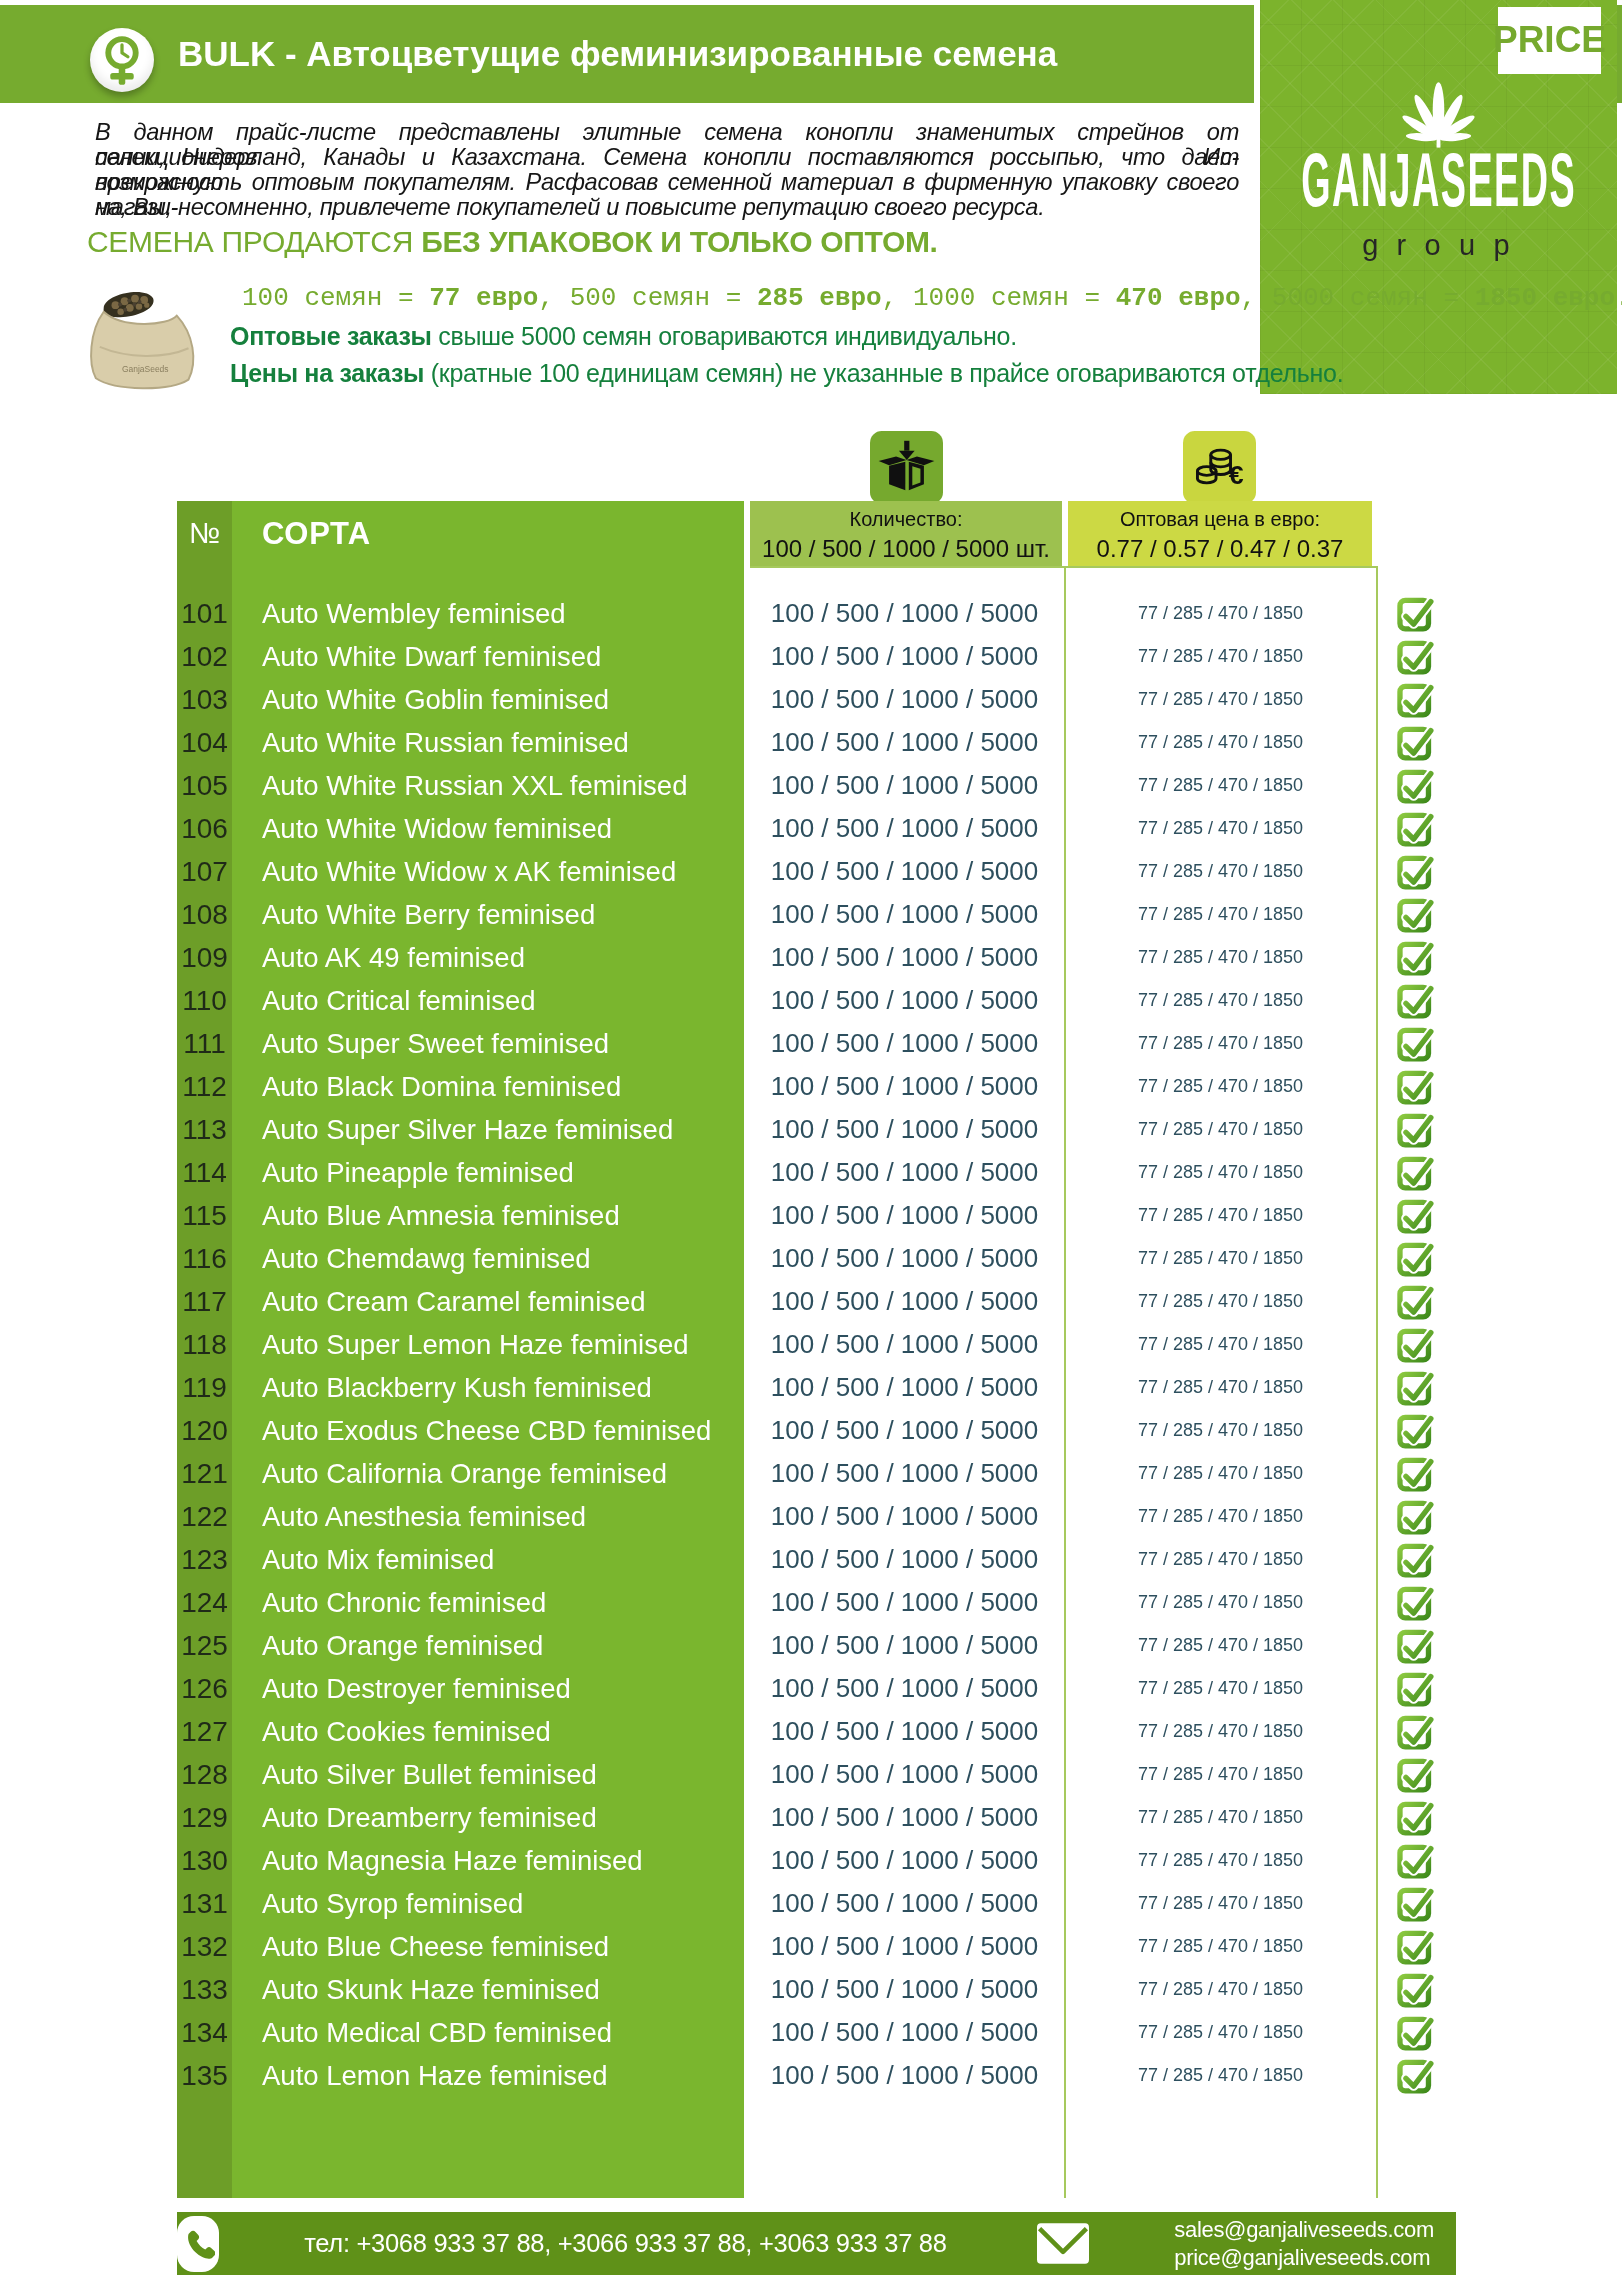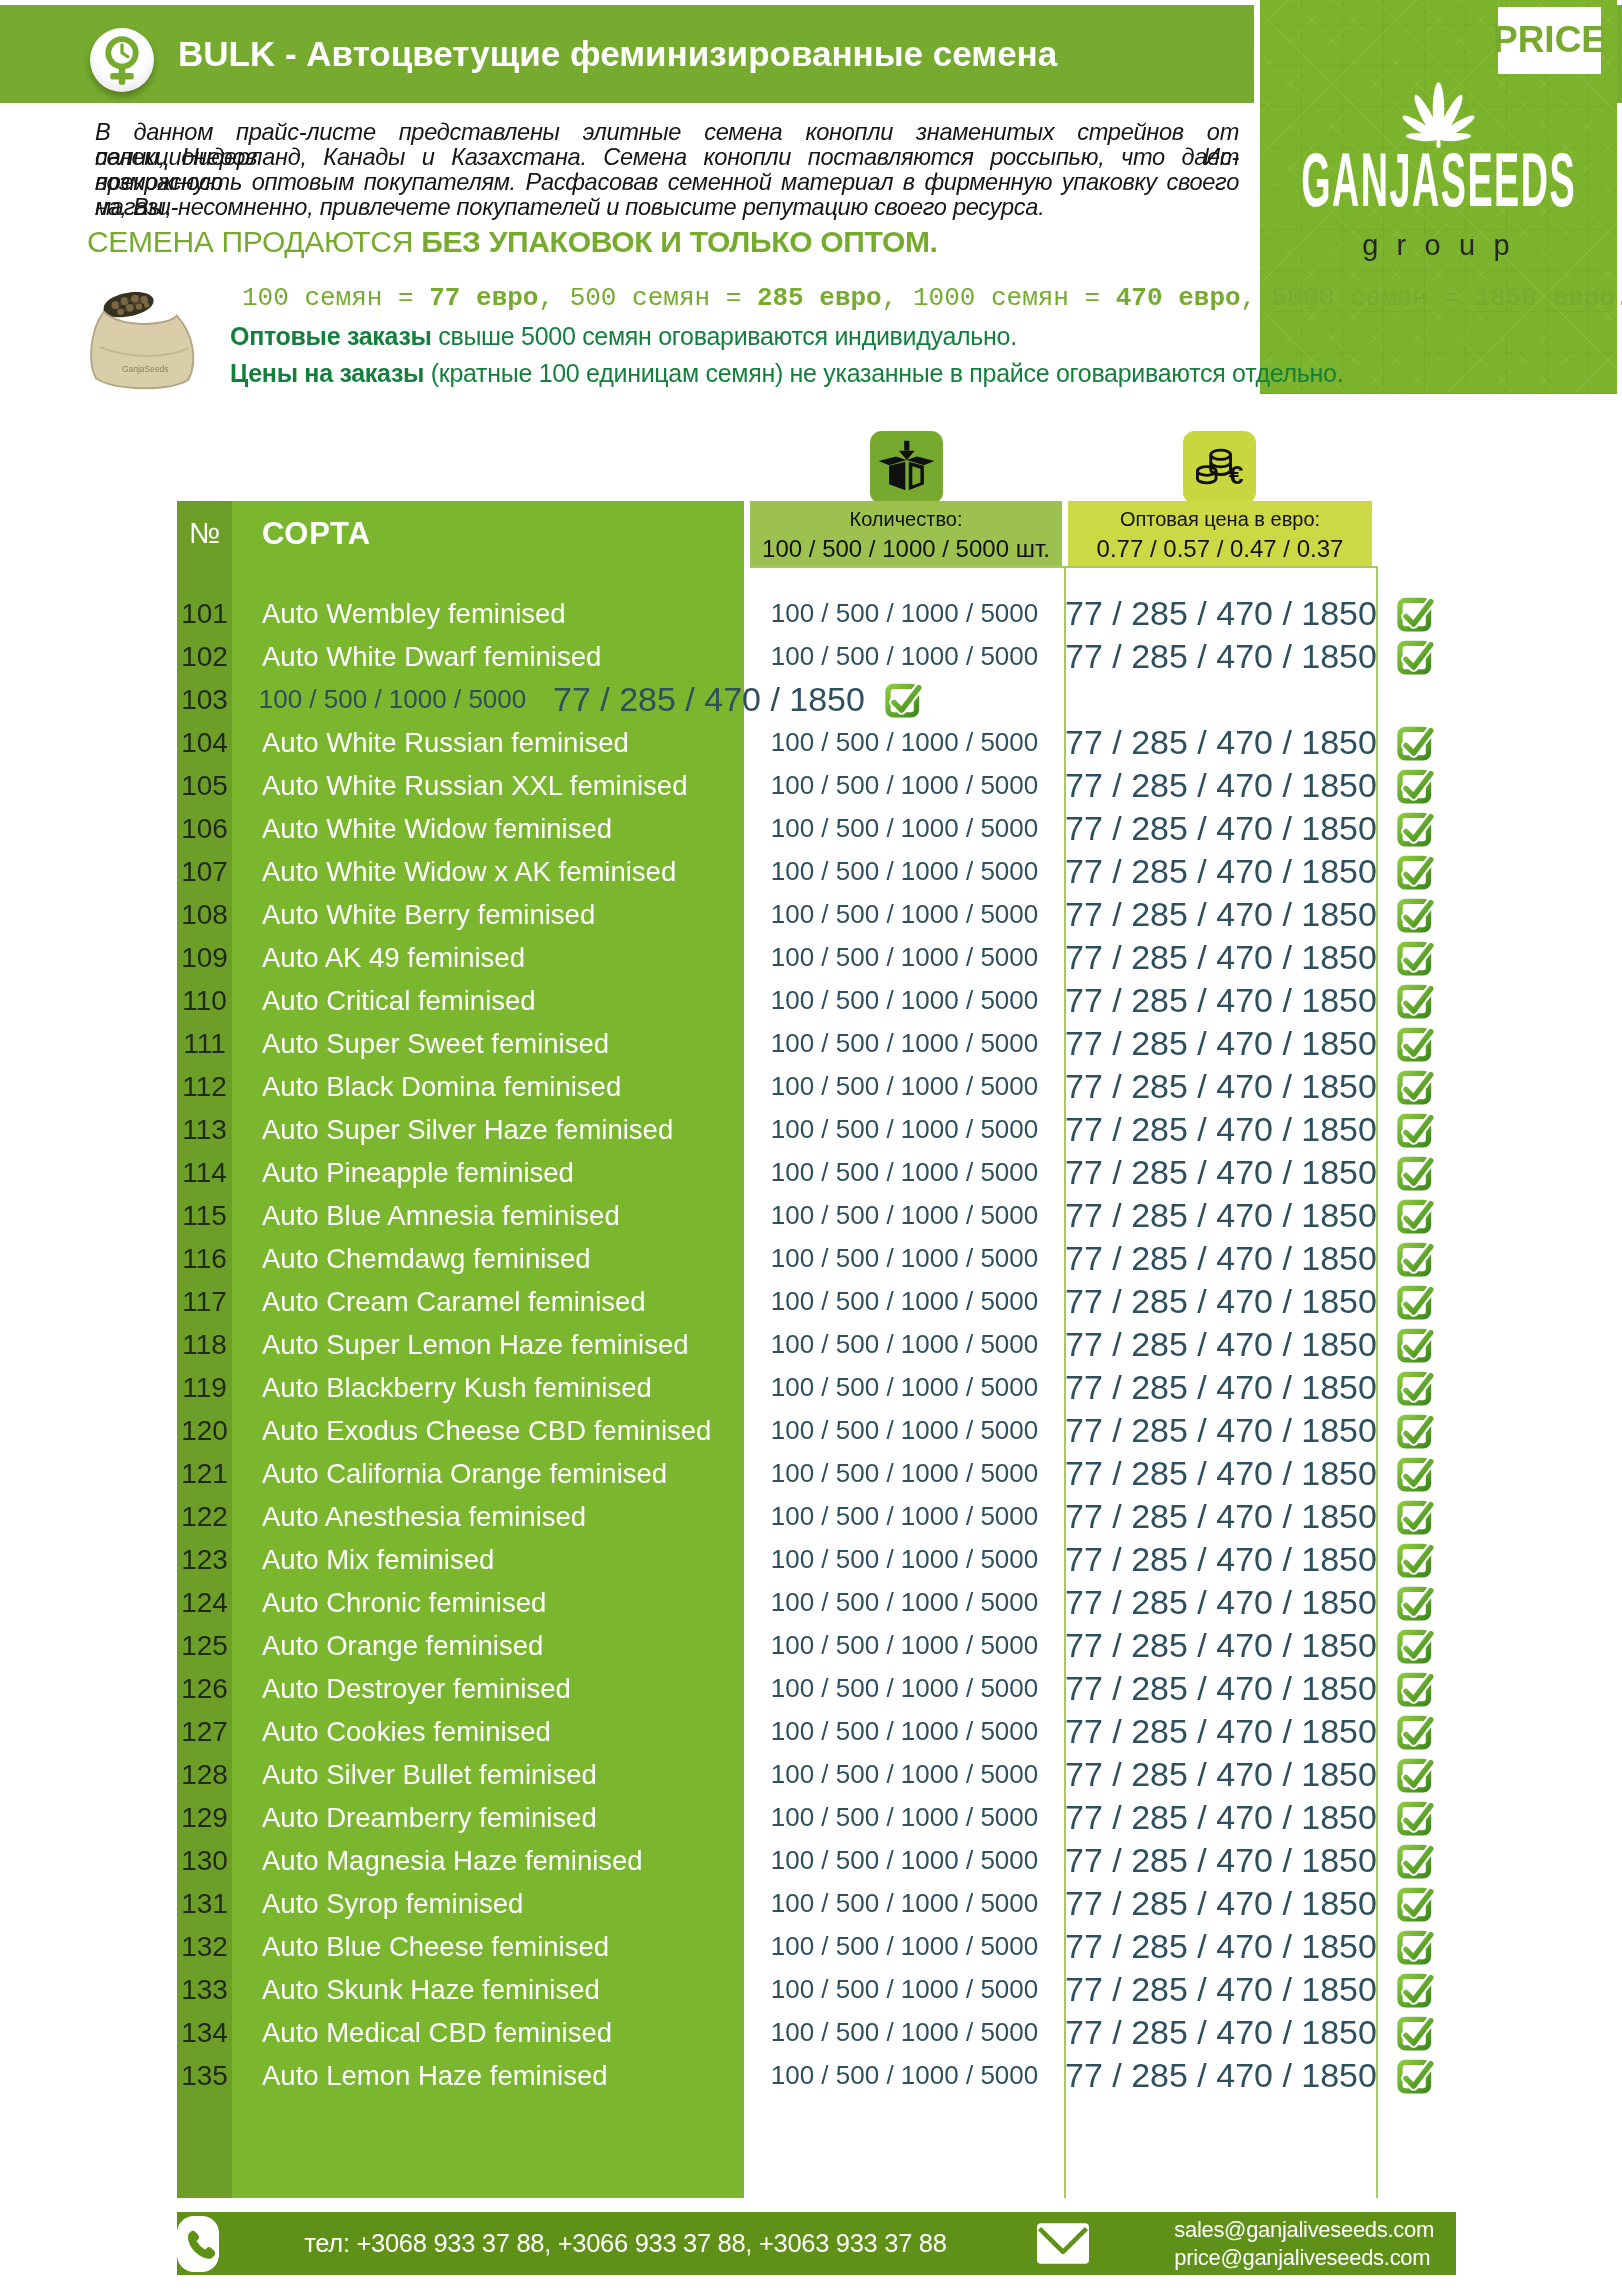--- a/index.html
+++ b/index.html
@@ -55,21 +55,21 @@
   .h-num{position:absolute;left:0;top:0;width:55px;height:65px;display:flex;align-items:center;justify-content:center;color:#fff;font-size:29px;}
   .h-name{position:absolute;left:55px;top:0;width:512px;height:65px;display:flex;align-items:center;color:#fff;font-size:31px;font-weight:600;letter-spacing:0.7px;padding-left:30px;box-sizing:border-box;}
   .vline{position:absolute;top:65px;width:2px;height:1632px;background:#a6c95d;}
   .v1{left:887px;} .v2{left:1199px;}
   .hline{position:absolute;left:573px;top:65px;width:626px;height:2px;background:#a6c95d;}
   .rows{position:absolute;left:0;top:91px;width:1279px;}
   .row{height:43px;display:flex;align-items:center;}
   .c-num{width:55px;text-align:center;color:#1f2a18;font-size:28px;}
   .c-name{width:512px;padding-left:30px;box-sizing:border-box;color:#fff;font-size:27.5px;white-space:nowrap;}
   .c-qty{width:321px;text-align:center;color:#2d4f5e;font-size:26px;white-space:nowrap;}
-  .c-price{width:311px;text-align:center;color:#2d4f5e;font-size:34px;white-space:nowrap;}
+  .c-price{width:311px;text-align:center;color:#2d4f5e;font-size:18px;white-space:nowrap;}
   .c-check{width:80px;display:flex;align-items:center;justify-content:center;}
 
   
   .footer{position:absolute;left:177px;top:2212px;width:1279px;height:63px;background:#5f9118;display:flex;align-items:center;justify-content:space-between;padding-right:22px;box-sizing:border-box;gap:14.4px;}
   .phone-badge{width:42px;height:56px;background:#fff;border-radius:17px;display:flex;align-items:center;justify-content:center;flex:none;}
   .phones{color:#fff;font-size:25.5px;white-space:nowrap;letter-spacing:-0.3px;margin-right:5.2px;}
   .emails{display:flex;flex-direction:column;justify-content:center;color:#fff;font-size:22px;line-height:27.5px;letter-spacing:-0.3px;}
 </style>
 </head>
 <body>
@@ -217,20 +217,21 @@
       <svg width="38" height="38" viewBox="0 0 64 64" style="overflow:visible">
         <rect x="5" y="9" width="48" height="48" rx="9" fill="#fff" stroke="url(#ckg)" stroke-width="9"></rect>
         <path d="M15 36 L28 49 L57 11" fill="none" stroke="#fff" stroke-width="16" stroke-linecap="round" stroke-linejoin="round"></path>
         <path d="M15 36 L28 49 L57 11" fill="none" stroke="url(#ckg)" stroke-width="9" stroke-linecap="round" stroke-linejoin="round"></path>
       </svg>
     </div>
   </div>
 
   <div class="row">
     <div class="c-num">103</div>
+    <div class="c-name">Auto White Goblin feminised</div>
     <div class="c-qty">100 / 500 / 1000 / 5000</div>
     <div class="c-price">77 / 285 / 470 / 1850</div>
     <div class="c-check">
       <svg width="38" height="38" viewBox="0 0 64 64" style="overflow:visible">
         <rect x="5" y="9" width="48" height="48" rx="9" fill="#fff" stroke="url(#ckg)" stroke-width="9"></rect>
         <path d="M15 36 L28 49 L57 11" fill="none" stroke="#fff" stroke-width="16" stroke-linecap="round" stroke-linejoin="round"></path>
         <path d="M15 36 L28 49 L57 11" fill="none" stroke="url(#ckg)" stroke-width="9" stroke-linecap="round" stroke-linejoin="round"></path>
       </svg>
     </div>
   </div>

